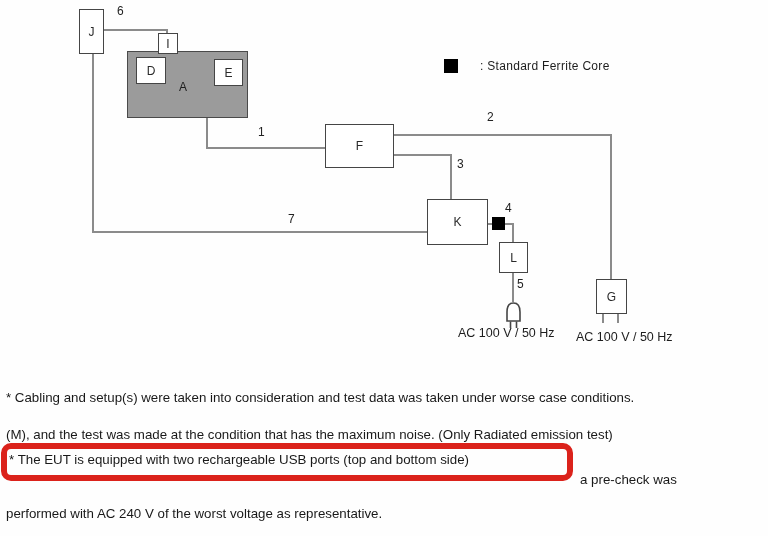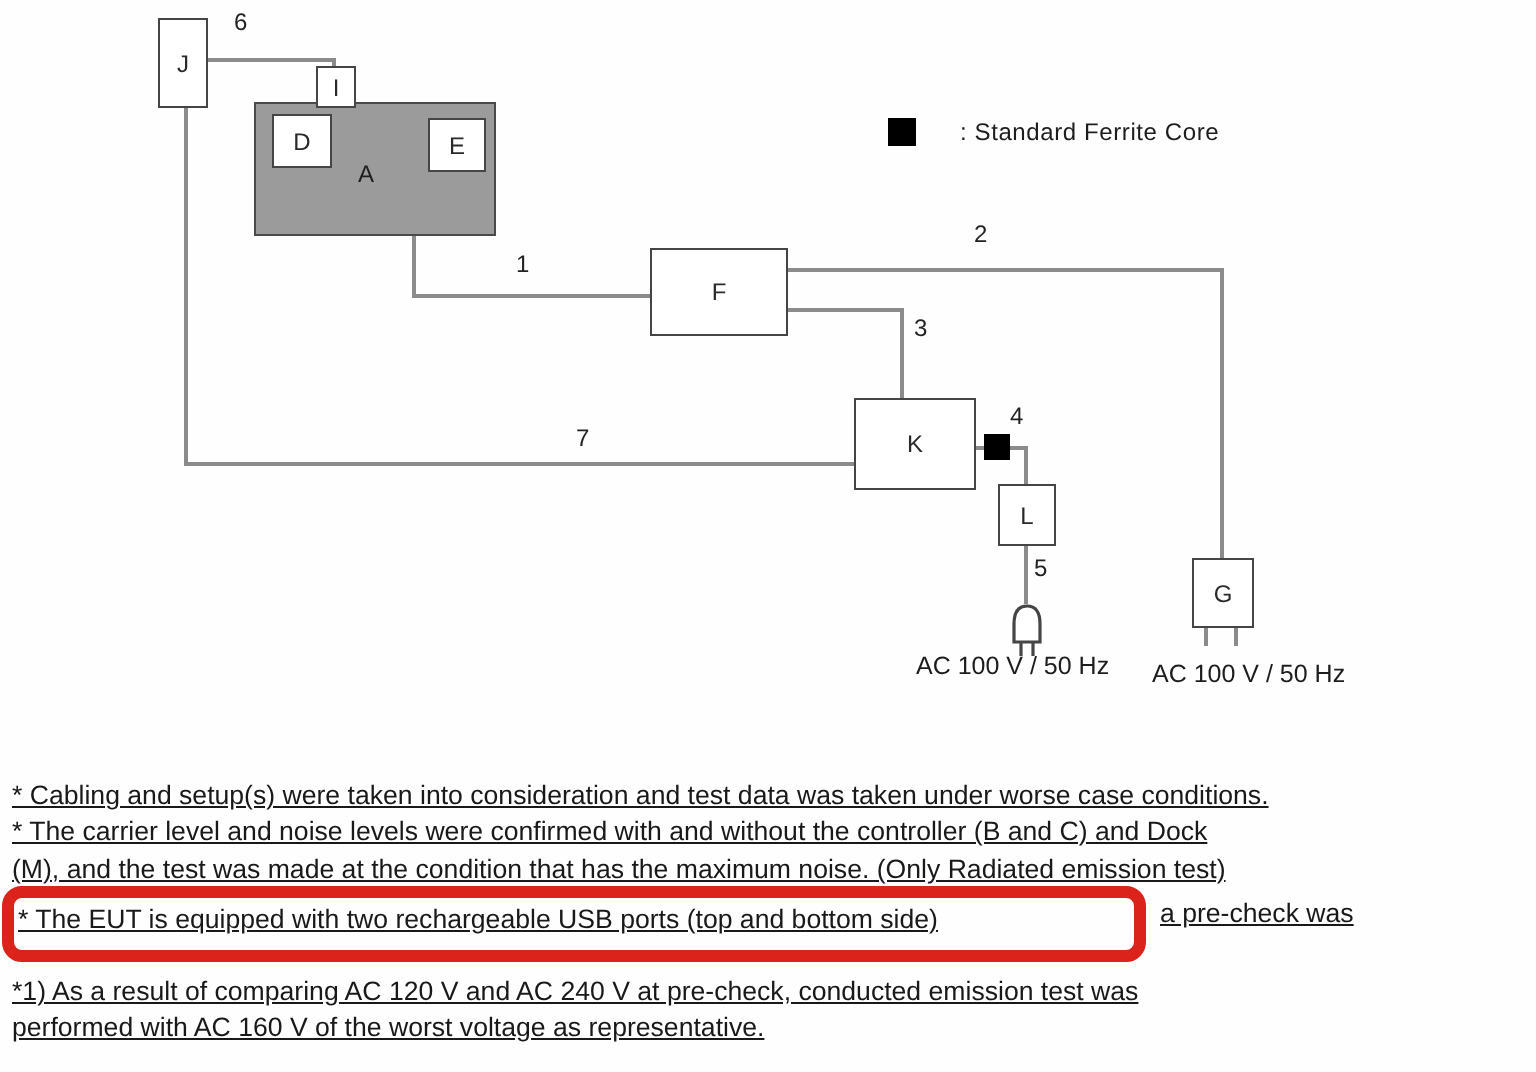--- a/index.html
+++ b/index.html
@@ -13,21 +13,21 @@
        font-size:12px;color:#2a2a2a;z-index:2;}
   .box.gray{background:#9b9b9b;border-color:#4a4a4a;z-index:1;}
   .cab{position:absolute;font-size:12px;color:#222;z-index:3;}
   .alabel{position:absolute;font-size:12px;color:#1e1e1e;z-index:3;text-align:center;}
   .ferrite{position:absolute;background:#000;z-index:3;}
   .legend-sq{position:absolute;background:#000;}
   .legend-txt{position:absolute;font-size:12px;color:#1d1d1d;letter-spacing:.3px;}
   .ac{position:absolute;font-size:12.5px;color:#1d1d1d;white-space:nowrap;}
   .plug{position:absolute;z-index:3;}
   
-  .note{position:absolute;font-size:13.3px;line-height:16px;color:#191919;white-space:nowrap;z-index:1;text-decoration:underline;}
+  .note{position:absolute;font-size:13.3px;line-height:16px;color:#191919;white-space:nowrap;z-index:1;}
   .red-box{position:absolute;left:1px;top:443px;width:572px;height:38px;box-sizing:border-box;
            border:6.5px solid #db221b;border-radius:10px;z-index:5;pointer-events:none;}
 </style>
 </head>
 <body>
 
 <div class="page">
 
   <div class="diagram">
 
@@ -97,22 +97,20 @@
     </svg>
 
     <div class="ac" style="left:458px;top:326px">AC 100 V / 50 Hz</div>
     <div class="ac" style="left:576px;top:330px">AC 100 V / 50 Hz</div>
 
     <div class="legend-sq" style="left:444px;top:59px;width:14px;height:14px"></div>
     <div class="legend-txt" style="left:480px;top:59px">: Standard Ferrite Core</div>
   </div>
 
   <div class="note" style="left:6px;top:390px">* Cabling and setup(s) were taken into consideration and test data was taken under worse case conditions.</div>
-  <div class="note" style="left:6px;top:408px">* The carrier level and noise levels were confirmed with and without the controller (B and C) and Dock</div>
   <div class="note" style="left:9px;top:452px">* The EUT is equipped with two rechargeable USB ports (top and bottom side)</div>
   <div class="note" style="left:6px;top:427px">(M), and the test was made at the condition that has the maximum noise. (Only Radiated emission test)</div>
-  <div class="note" style="left:580px;top:449px">a pre-check was</div>
-  <div class="note" style="left:6px;top:488px">*1) As a result of comparing AC 120 V and AC 240 V at pre-check, conducted emission test was</div>
-  <div class="note" style="left:6px;top:506px">performed with AC 160 V of the worst voltage as representative.</div>
+  <div class="note" style="left:580px;top:472px">a pre-check was</div>
+  <div class="note" style="left:6px;top:506px">performed with AC 240 V of the worst voltage as representative.</div>
 
   <div class="red-box"></div>
 
 </div>
 
 </body></html>

